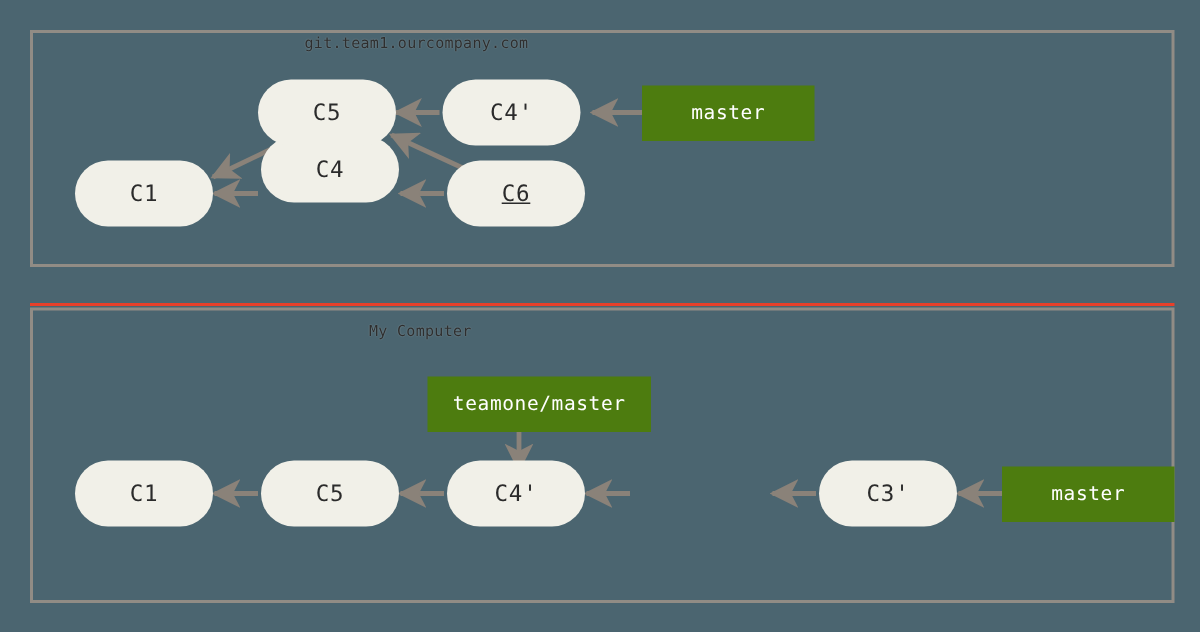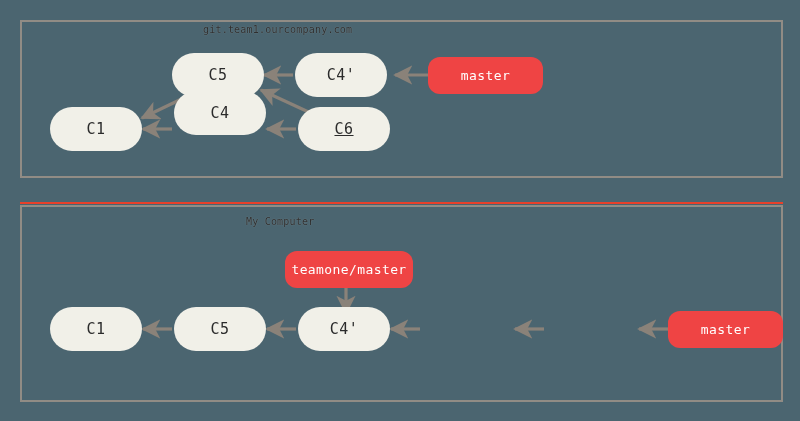--- a/index.html
+++ b/index.html
@@ -46,29 +46,28 @@
     color:#2b2b2b;
     font-size:15px;
     letter-spacing:.5px;
     box-sizing:border-box;
     z-index:3;
   }
 
   
   .reflabel{
     position:absolute;
-    background:#ef4444;
+    background:#4d7c0f;
     display:flex;align-items:center;justify-content:center;
     color:#ffffff;
     font-size:13px;
     letter-spacing:.4px;
     box-sizing:border-box;
     z-index:3;
     white-space:nowrap;
-    border-radius:12px;
   }
 
   
   .arrows{position:absolute;left:0;top:0;width:800px;height:421px;z-index:2;pointer-events:none;}
 </style>
 </head>
 <body>
 
 <div class="canvas">
 
@@ -118,17 +117,18 @@
     <line x1="544" y1="329" x2="515" y2="329" stroke="#8a8279" stroke-width="3.2" marker-end="url(#ah)"></line>
 
     <line x1="668" y1="329" x2="639" y2="329" stroke="#8a8279" stroke-width="3.2" marker-end="url(#ah)"></line>
 
     <line x1="346" y1="286" x2="346" y2="313" stroke="#8a8279" stroke-width="3.2" marker-end="url(#ah)"></line>
   </svg>
 
   <div class="node" style="left:50px;top:307px;">C1</div>
   <div class="node" style="left:174px;top:307px;">C5</div>
   <div class="node" style="left:298px;top:307px;">C4'</div>
+  <div class="node" style="left:546px;top:307px;">C3'</div>
 
-  <div class="reflabel" style="left:285px;top:251px;width:128px;height:37px;">teamone/master</div>
+  <div class="reflabel" style="left:285px;top:251px;width:149px;height:37px;">teamone/master</div>
   <div class="reflabel" style="left:668px;top:311px;width:115px;height:37px;">master</div>
 
 </div>
 
 </body></html>

